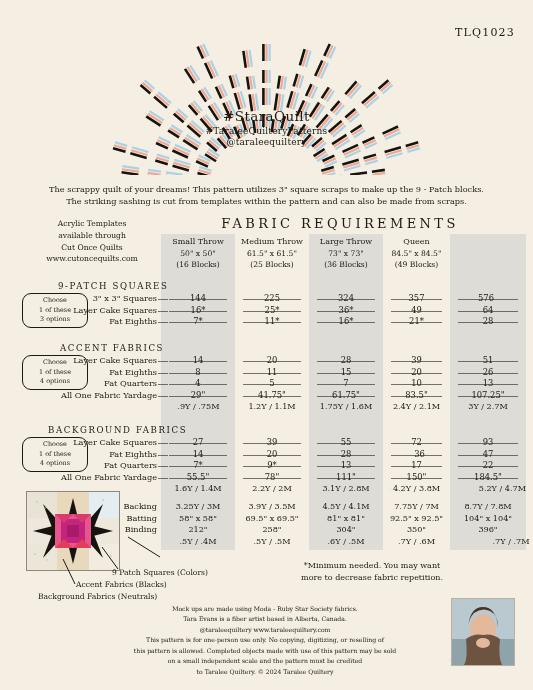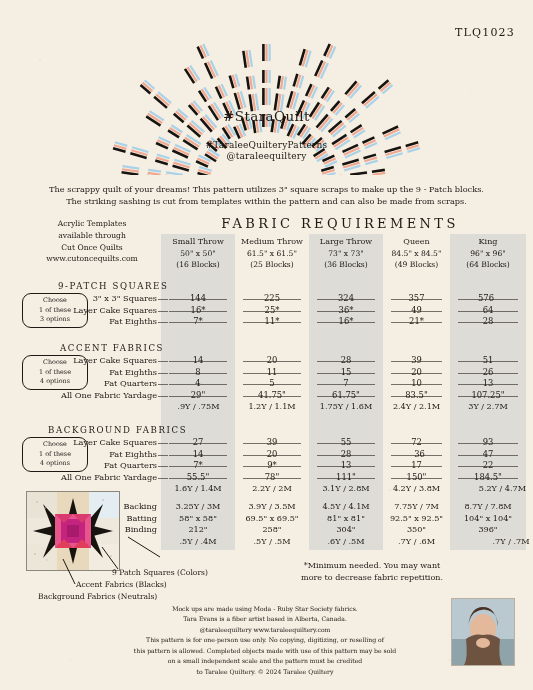--- a/index.html
+++ b/index.html
@@ -15,21 +15,21 @@
   
   .speckle{position:absolute;inset:0;pointer-events:none;opacity:.5;}
 
   
   .sku{position:absolute;right:18px;top:26px;font-size:11px;letter-spacing:1.2px;}
 
   .burst{position:absolute;left:0;top:40px;width:533px;height:135px;}
 
   .hashtags{position:absolute;left:0;top:108px;width:533px;text-align:center;}
   .ht1{font-size:13.5px;letter-spacing:.4px;}
-  .ht2{font-size:9px;letter-spacing:.2px;margin-top:16px;}
+  .ht2{font-size:9px;letter-spacing:.2px;margin-top:2px;}
   .ht3{font-size:9px;letter-spacing:.2px;margin-top:1px;}
 
   .tagline{position:absolute;left:0;top:183px;width:533px;text-align:center;font-size:8.2px;line-height:1.5;}
 
   
   .fr-title{position:absolute;left:160px;top:216px;width:360px;text-align:center;
     font-size:13px;letter-spacing:3.4px;}
 
   
   .acrylic{position:absolute;left:22px;top:218px;width:140px;text-align:center;font-size:7.6px;line-height:1.55;}
@@ -414,25 +414,20 @@
       <div class="colhead" style="left: 309px; width: 74px; top: 236px;">
         <div class="nm">Large Throw</div>
         <div>73" x 73"</div>
         <div>(36 Blocks)</div>
       </div>
       <div class="colhead" style="left: 383px; width: 67px; top: 236px;">
         <div class="nm">Queen</div>
         <div>84.5" x 84.5"</div>
         <div>(49 Blocks)</div>
       </div>
-      <div class="colhead" style="left: 450px; width: 76px; top: 236px;">
-        <div class="nm">King</div>
-        <div>96" x 96"</div>
-        <div>(64 Blocks)</div>
-      </div>
       <div class="sechead" style="left: 58px; top: 281px;">9-PATCH SQUARES</div>
       <div class="chooser" style="left: 22px; top: 293px;">
         <div>Choose</div>
         <div>1 of these</div>
         <div>3 options</div>
       </div>
       <div class="rowlabel" style="right: 376px; top: 293px;">3" x 3" Squares</div>
       <div class="leader" style="left: 169px; width: 58px; top: 299px;"></div>
       <div class="leader" style="left: 158px; width: 10px; top: 299px;"></div>
       <div class="leader" style="left: 243px; width: 58px; top: 299px;"></div>

